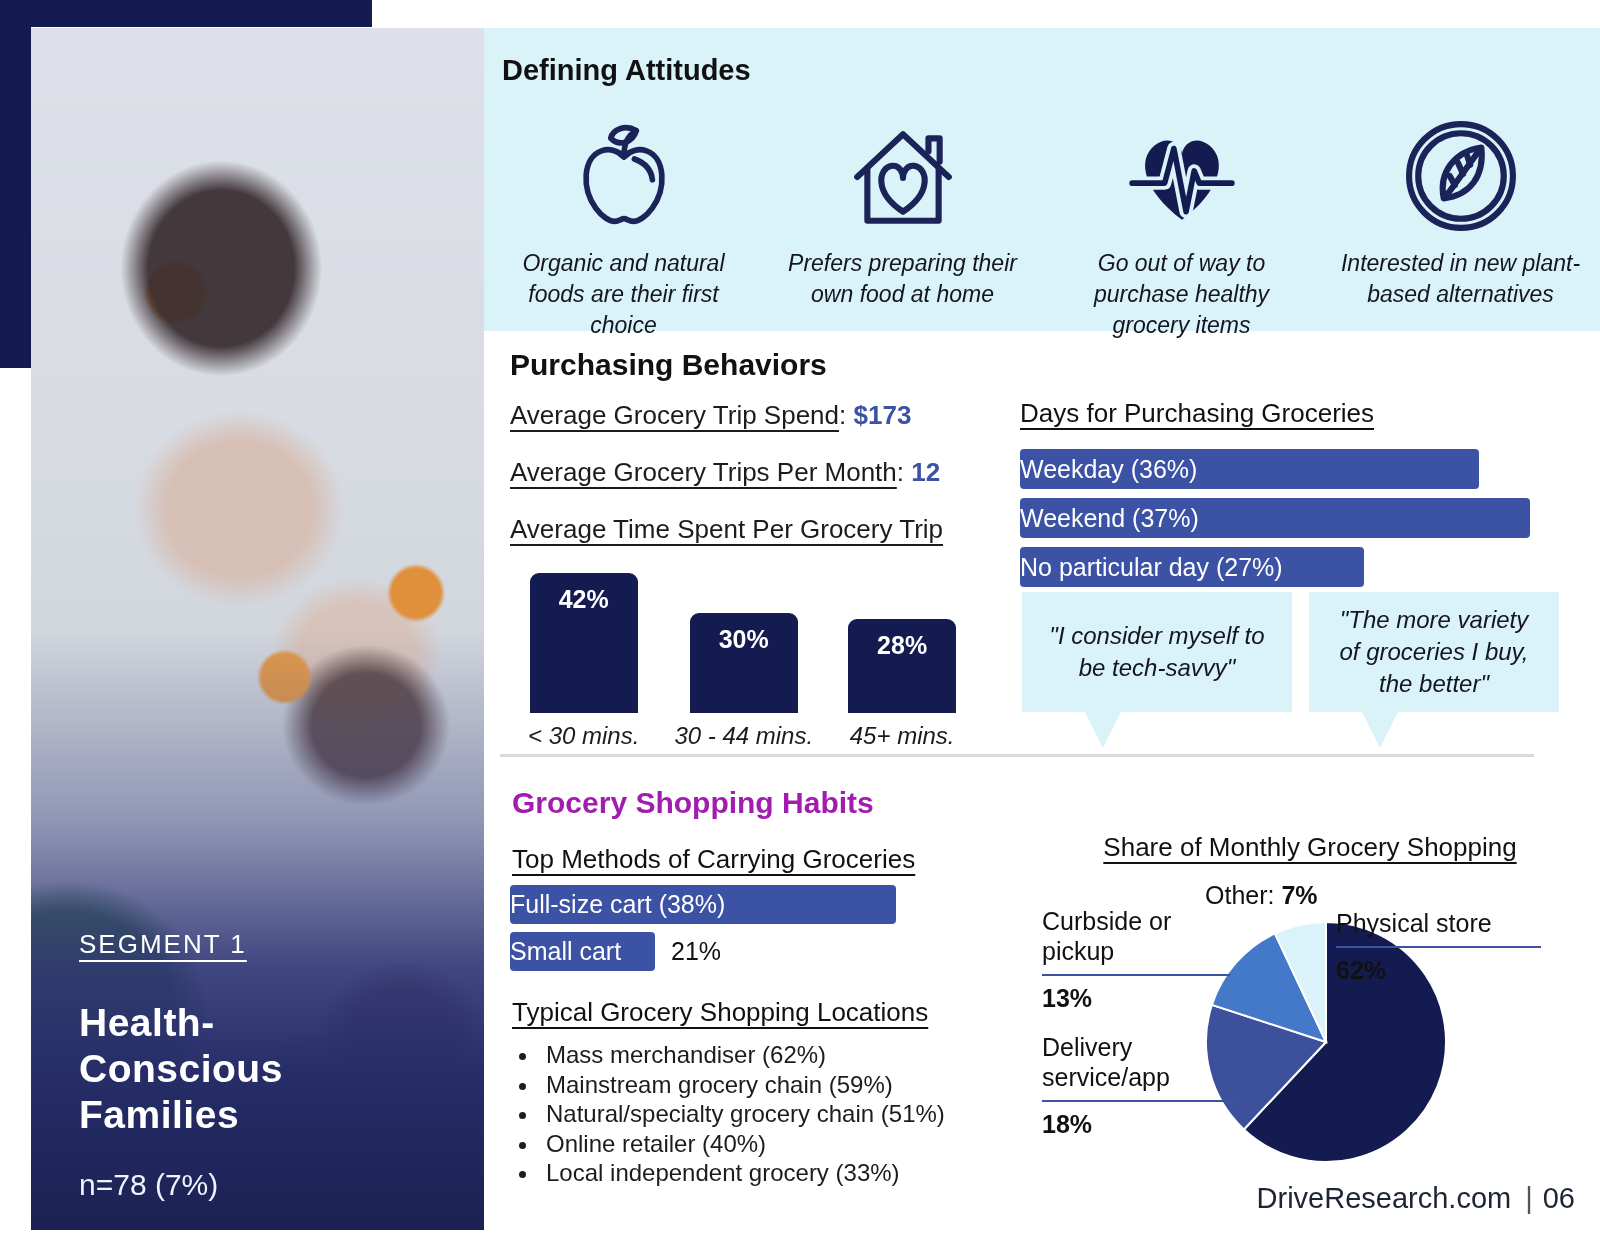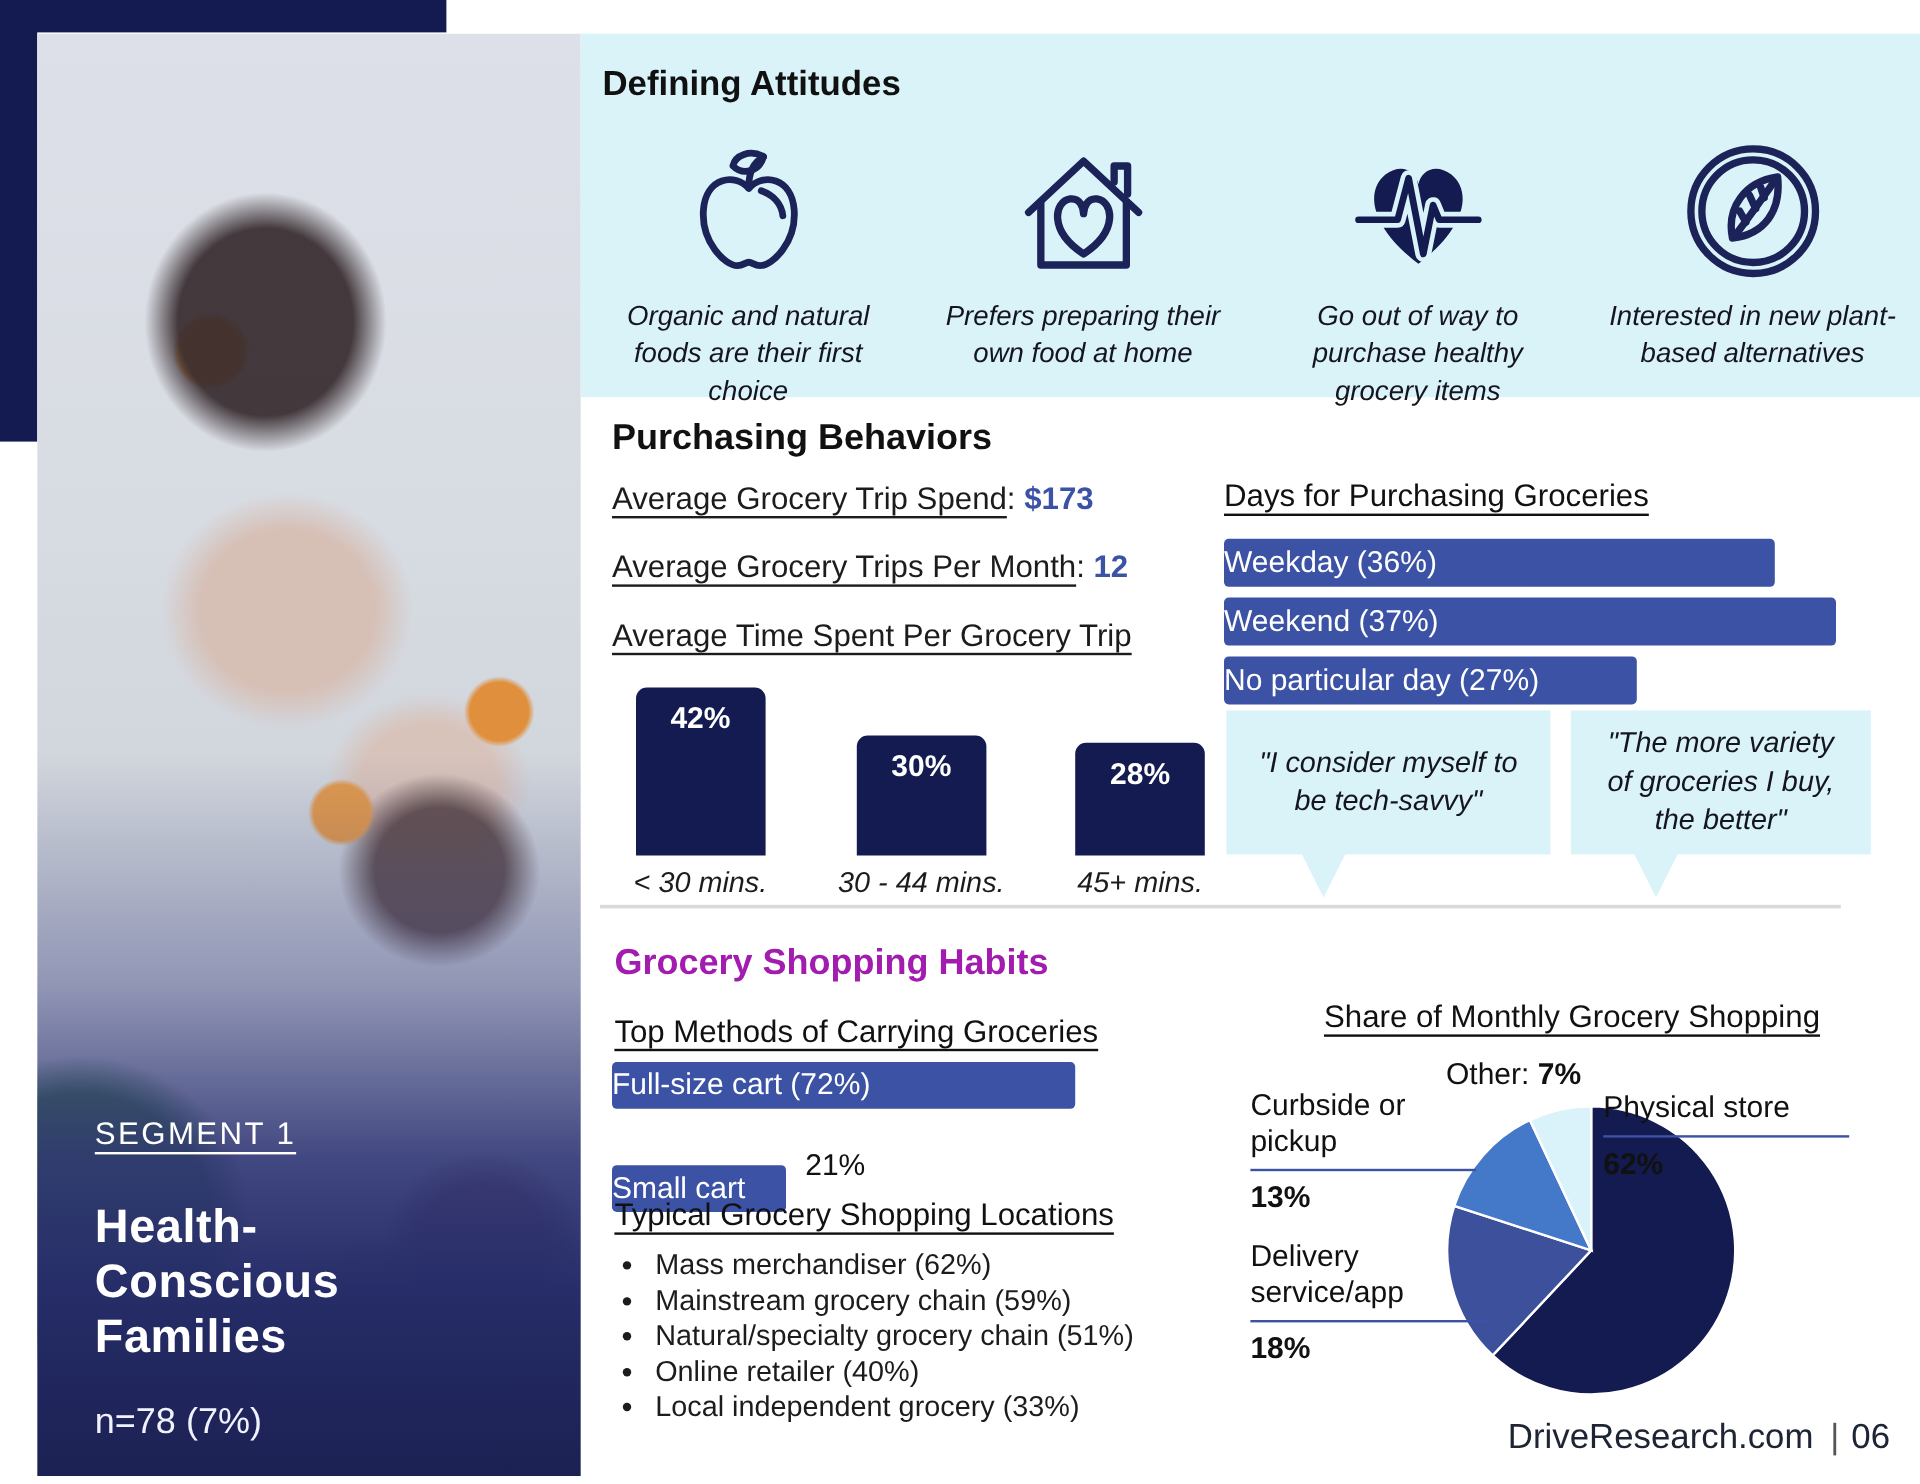--- a/index.html
+++ b/index.html
@@ -52,21 +52,21 @@
 
   
   .pb-heading{position:absolute;left:510px;top:348px;font-size:30px;font-weight:700;color:#111;}
   .pb-stats{position:absolute;left:510px;top:400px;font-size:26px;}
   .pb-stat{margin-bottom:26px;}
   .stat-label{text-decoration:underline;text-underline-offset:6px;text-decoration-thickness:2px;}
   .stat-value{font-weight:700;color:var(--blue);}
 
   
   .time-chart{position:absolute;left:528px;top:560px;width:440px;height:190px;
-    display:flex;align-items:flex-end;gap:59px;}
+    display:flex;align-items:flex-end;gap:35px;}
   .tcol{display:flex;flex-direction:column;align-items:center;justify-content:flex-end;}
   .tbar{width:108px;background:var(--navy);border-radius:9px 9px 0 0;
     color:#fff;font-weight:700;font-size:25px;text-align:center;padding-top:12px;}
   .tcat{margin-top:9px;font-size:24px;font-style:italic;white-space:nowrap;text-align:center;}
 
   
   .days-block{position:absolute;left:1020px;top:398px;width:510px;}
   .sub-underline{font-size:26px;text-decoration:underline;text-underline-offset:6px;
     text-decoration-thickness:2px;color:#111;}
   .days-bars{margin-top:20px;}
@@ -246,24 +246,24 @@
   <div class="quote quote-1">"I consider myself to be tech-savvy"</div>
   <div class="quote quote-2">"The more variety of groceries I buy, the better"</div>
 
   <div class="divider"></div>
 
   <h2 class="gh-heading">Grocery Shopping Habits</h2>
 
   <div class="carry-heading sub-underline">Top Methods of Carrying Groceries</div>
   <div class="carry-bars">
       <div class="hrow">
-        <div class="hbar" style="width: 386px;">Full-size cart (72%)</div>
+        <div class="hbar" style="width: 386px;">Full-size cart (38%)</div>
       </div>
       <div class="hrow">
-        <div class="hbar" style="width: 145px; margin-top: 39px;">Small cart</div>
+        <div class="hbar" style="width: 145px;">Small cart</div>
         <div class="hout">21%</div>
       </div>
     </div>
 
   <div class="loc-heading sub-underline">Typical Grocery Shopping Locations</div>
   <ul class="loc-list">
     <li>Mass merchandiser (62%)</li>
     <li>Mainstream grocery chain (59%)</li>
     <li>Natural/specialty grocery chain (51%)</li>
     <li>Online retailer (40%)</li>

